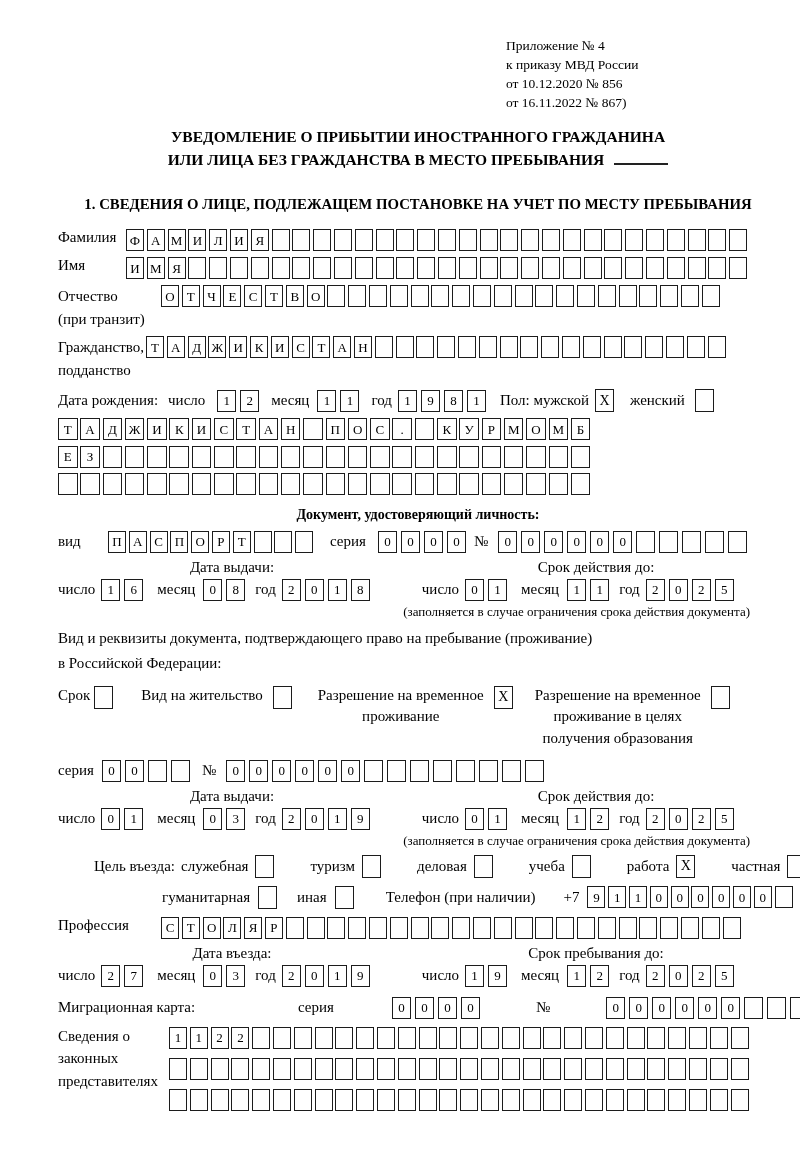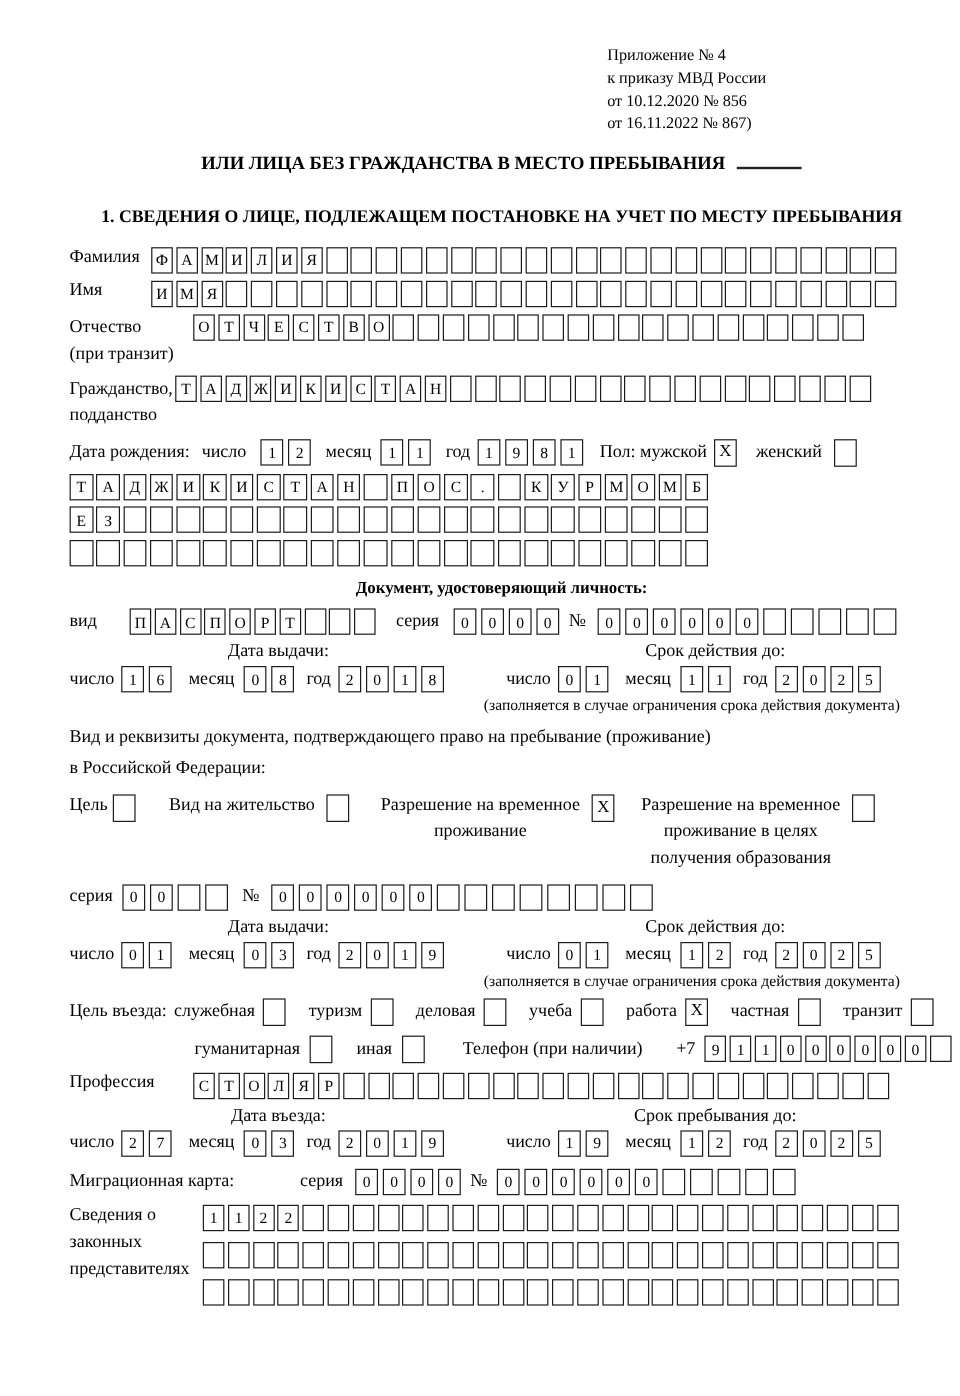--- a/index.html
+++ b/index.html
@@ -61,39 +61,40 @@
   .note { font-size: 13px; text-align: right; padding-right: 28px; margin-top: 3px; margin-bottom: 6px; }
 
   .intro { line-height: 1.7; margin-top: 4px; }
 
   .opts-row { display: flex; align-items: flex-start; margin: 8px 0 10px; }
   .opt { display: flex; align-items: flex-start; }
   .opt .txt { text-align: center; line-height: 1.45; }
   .opt .chk { margin-left: 10px; margin-top: 1px; }
 
   .purpose-row { display: flex; align-items: center; justify-content: space-between; margin: 4px 0 8px; }
-  .p-opt { display: flex; align-items: center; }
+  .p-opt { display: flex; align-items: center; margin-left: 36px; }
   .p-opt .chk { margin-left: 7px; }
 
   .hum-row { display: flex; align-items: center; padding-left: 104px; margin-bottom: 8px; }
 </style>
 </head>
 <body>
 
 <div class="page">
 
   <div class="ref-block">
     <div>Приложение № 4</div>
     <div>к приказу МВД России</div>
     <div>от 10.12.2020 № 856</div>
     <div>от 16.11.2022 № 867)</div>
   </div>
 
 
   <div class="title">
+    <div>УВЕДОМЛЕНИЕ О ПРИБЫТИИ ИНОСТРАННОГО ГРАЖДАНИНА</div>
     <div><span>ИЛИ ЛИЦА БЕЗ ГРАЖДАНСТВА В МЕСТО ПРЕБЫВАНИЯ</span><span class="uline"></span></div>
   </div>
 
   <div class="sect-heading">1. СВЕДЕНИЯ О ЛИЦЕ, ПОДЛЕЖАЩЕМ ПОСТАНОВКЕ НА УЧЕТ ПО МЕСТУ ПРЕБЫВАНИЯ</div>
 
   <div class="row">
     <span class="lbl w68">Фамилия</span>
     <span class="cells">
         <span class="cell">Ф</span>
         <span class="cell">А</span>
@@ -430,21 +431,21 @@
   </div>
   <div class="note">(заполняется в случае ограничения срока действия документа)</div>
 
   <div class="intro">
     <div>Вид и реквизиты документа, подтверждающего право на пребывание (проживание)</div>
     <div>в Российской Федерации:</div>
   </div>
 
   <div class="opts-row">
     <div class="opt">
-      <span class="txt">Цель</span>
+      <span class="txt">Срок</span>
       <span class="chk" style="margin-left:4px;"></span>
     </div>
     <div class="opt" style="margin-left:28px;">
       <span class="txt">Вид на жительство</span>
       <span class="chk"></span>
     </div>
     <div class="opt" style="margin-left:26px;">
       <span class="txt">
         <div>Разрешение на временное</div>
         <div>проживание</div>
@@ -659,21 +660,21 @@
       <span class="lbl ml6 mr6">год</span>
       <span class="cells sp">
           <span class="cell">2</span>
           <span class="cell">0</span>
           <span class="cell">2</span>
           <span class="cell">5</span>
         </span>
     </div>
   </div>
 
-  <div class="row" style="align-items:center; margin-top:10px;">
+  <div class="row" style="align-items:center; margin-top:10px;gap:48px;">
     <span class="lbl" style="width:192px;flex:none;">Миграционная карта:</span>
     <span class="lbl mr10">серия</span>
     <span class="cells sp">
         <span class="cell">0</span>
         <span class="cell">0</span>
         <span class="cell">0</span>
         <span class="cell">0</span>
       </span>
     <span class="lbl" style="margin:0 8px 0 4px;">№</span>
     <span class="cells sp">

